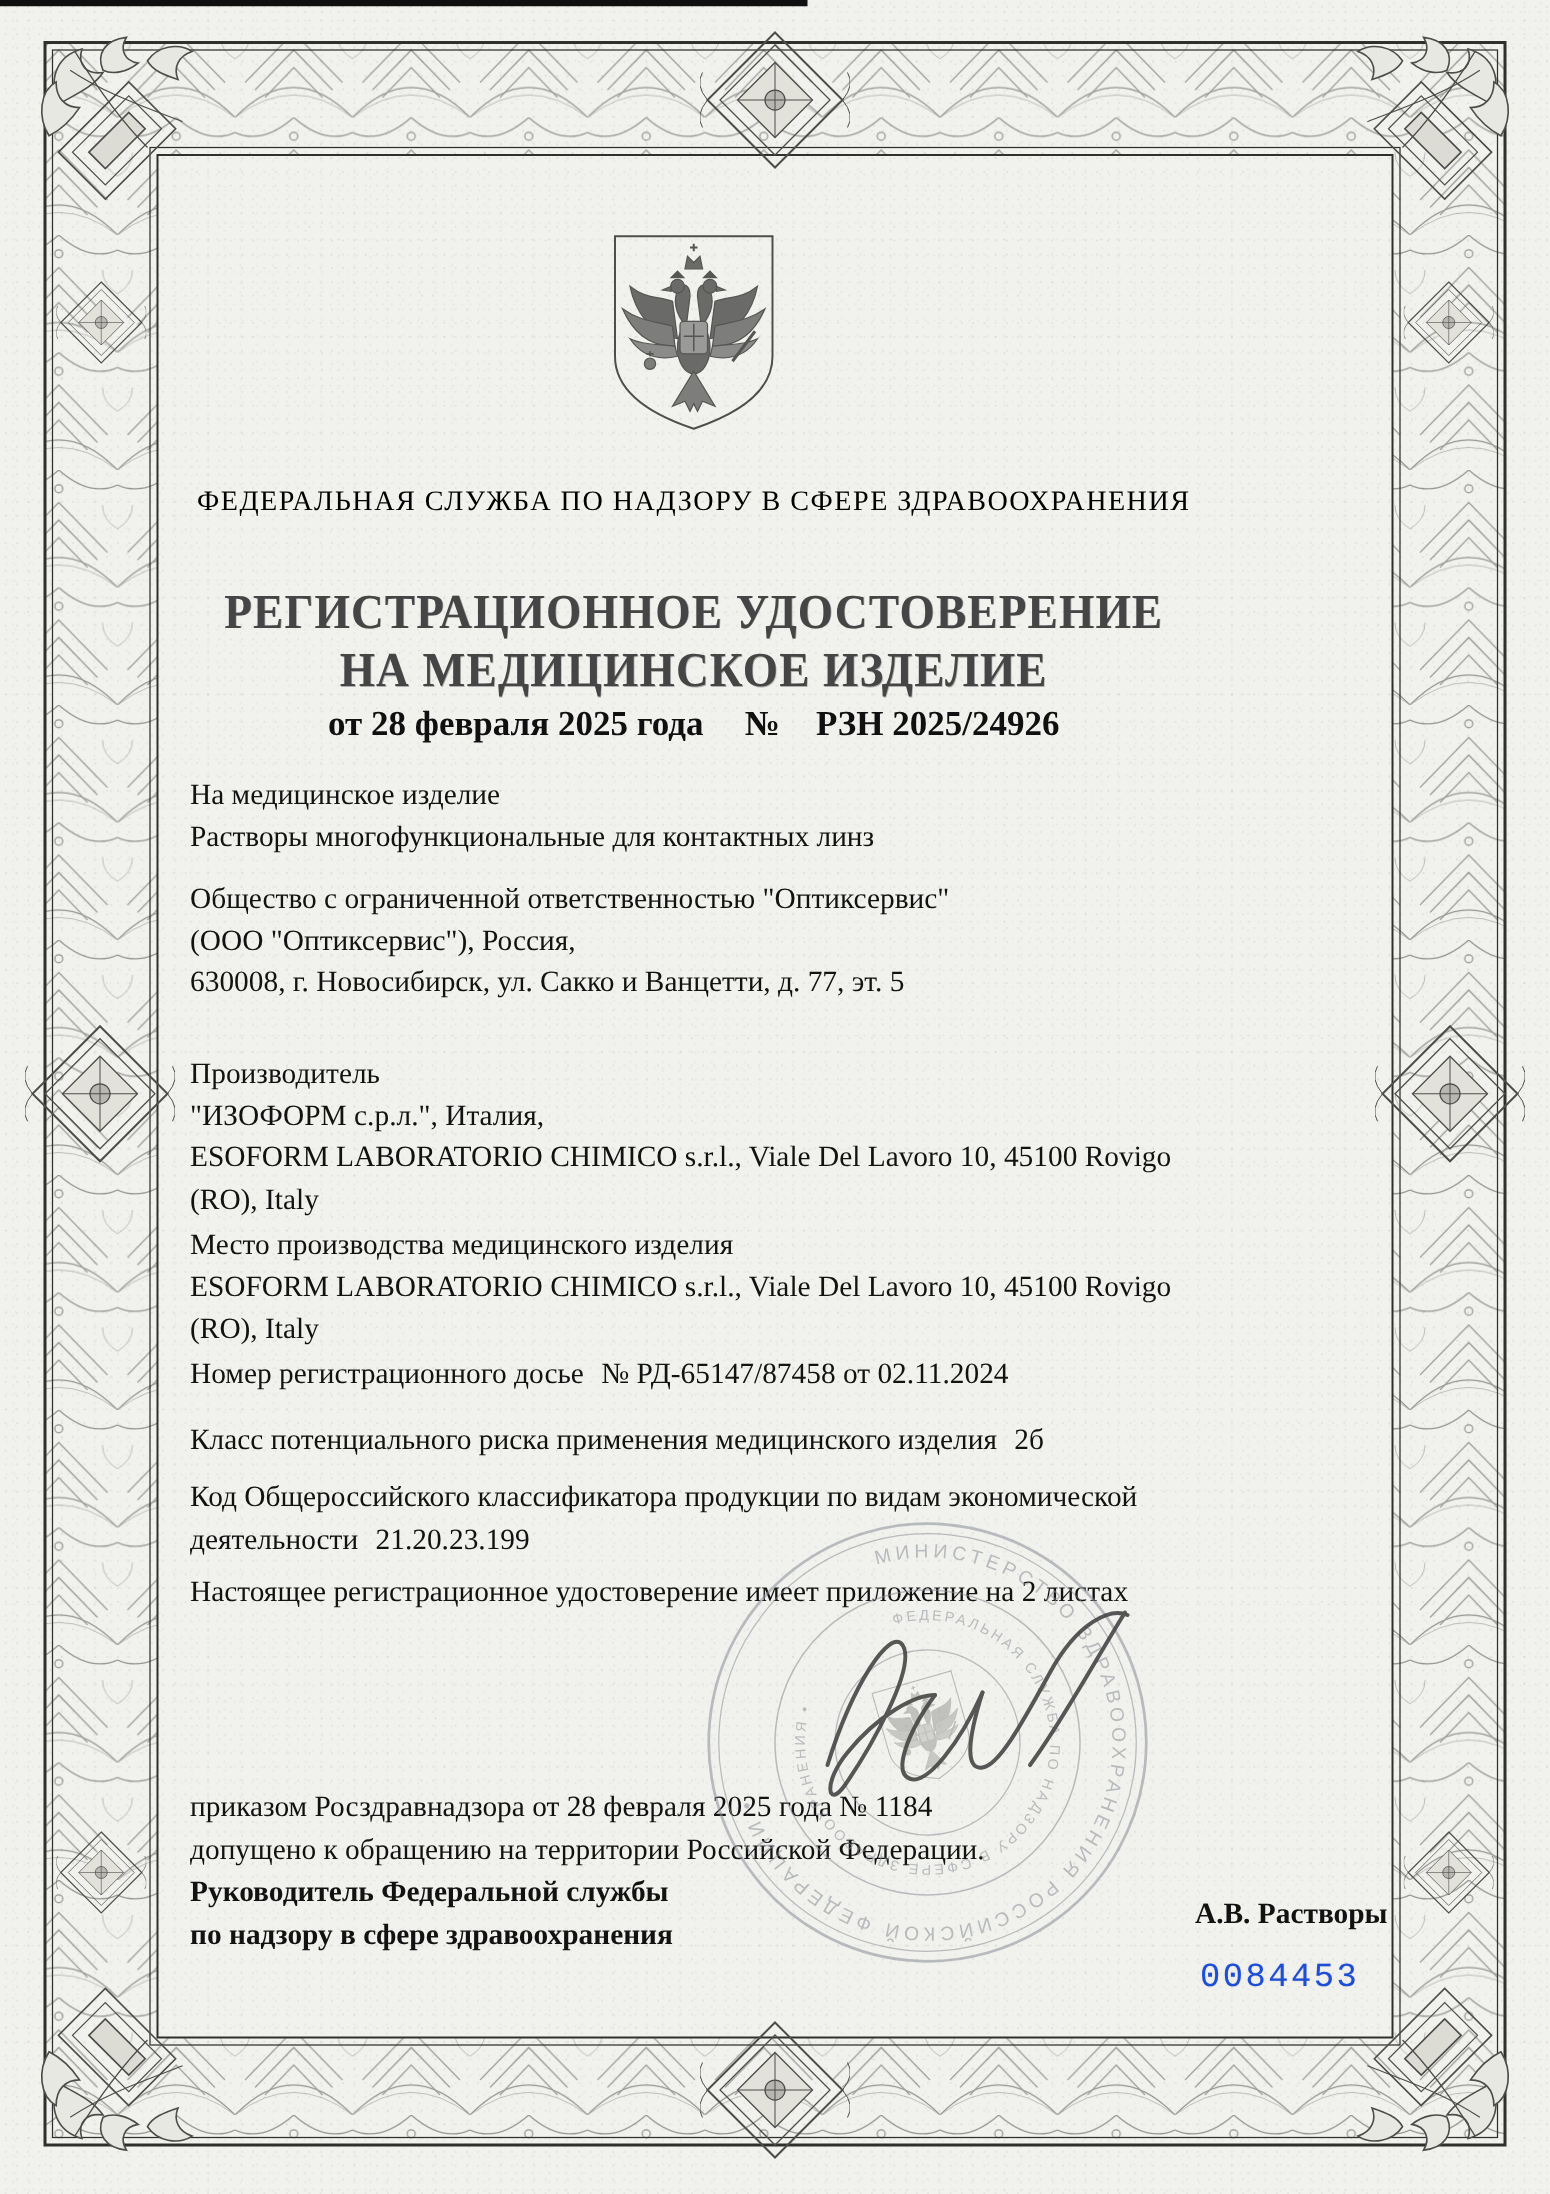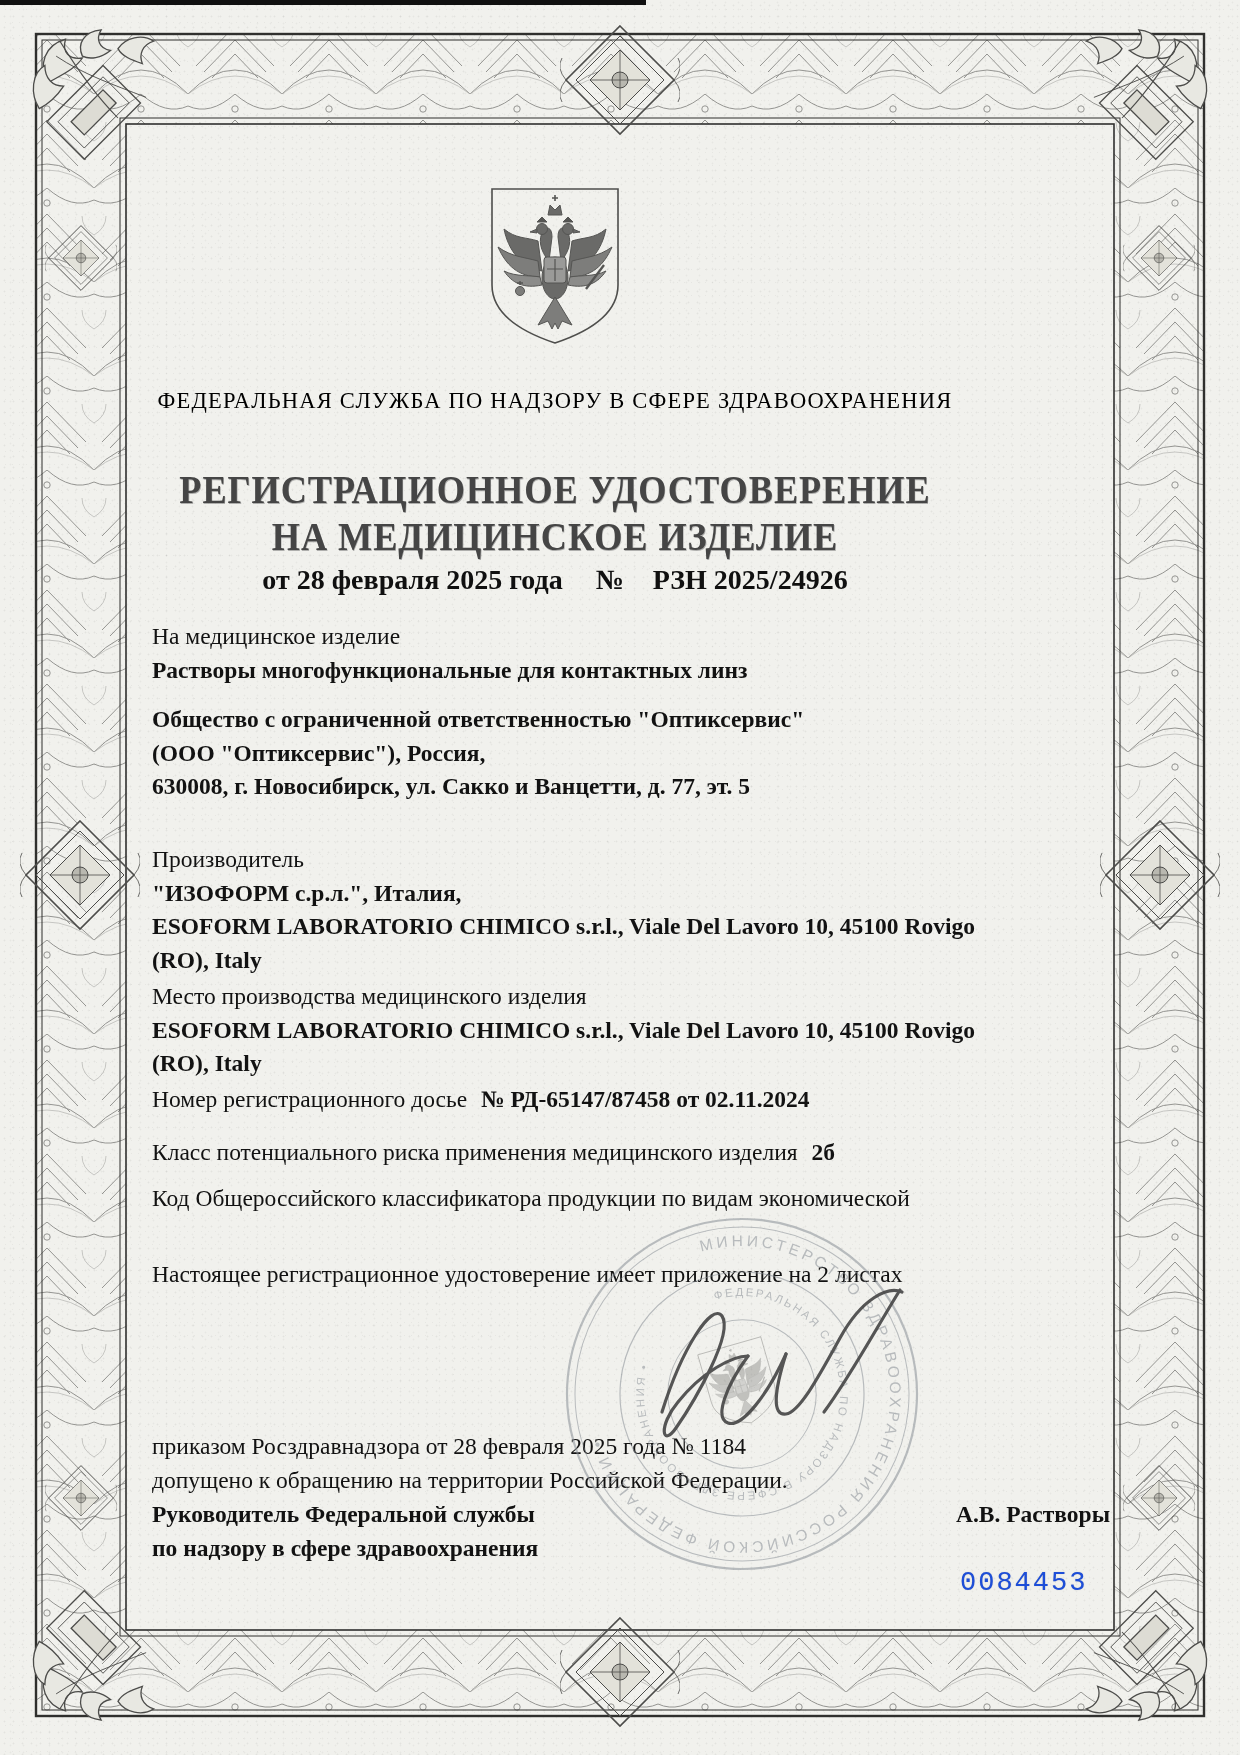--- a/index.html
+++ b/index.html
@@ -20,24 +20,24 @@
   .border-svg{left:0;top:0;}
   .center-wrap{left:40px;right:170px;text-align:center;}
   .org-lines{top:384px;font-size:22.5px;line-height:33px;letter-spacing:1.2px;color:#000000;}
   .cert-title{top:466px;font-weight:bold;font-size:39px;line-height:47px;letter-spacing:1px;
     color:#454545;transform:scaleX(.93);transform-origin:50% 0;
     text-shadow:.6px .6px 0 rgba(120,120,120,.55);}
   .date-line{top:564px;font-weight:bold;font-size:28px;color:#101010;}
   .date-line .sp1{margin-left:26px;}
   .date-line .sp2{margin-left:22px;}
   .sec{left:152px;width:958px;font-size:23.5px;line-height:33.5px;color:#121212;}
-  .b{font-weight:bold;}
+  .b{font-weight:normal;}
   .gap-b{margin-left:8px;}
   .footer-order{top:1430px;}
-  .sign-row{top:1498px;display:flex;justify-content:space-between;align-items:flex-start;}
+  .sign-row{top:1498px;display:flex;justify-content:space-between;align-items:center;}
   .sign-titles{font-weight:bold;}
   .sign-name{font-weight:bold;white-space:nowrap;padding-bottom:0px;}
   .serial{left:960px;top:1568px;font-family:Liberation Mono, monospace;
     font-size:27px;letter-spacing:2px;color:#1d4ed8;text-shadow:0 0 1px rgba(150,150,150,.5);}
   .emblem{left:480px;top:181px;}
   .stamp{left:552px;top:1204px;opacity:.55;}
   .signature{left:600px;top:1240px;}
 </style>
 </head>
 <body>
@@ -187,20 +187,24 @@
   <span class="b gap-b">№ РД-65147/87458 от 02.11.2024</span>
 </div>
 
 <div class="abs sec" style="top:1136px">
   <span>Класс потенциального риска применения медицинского изделия</span>
   <span class="b gap-b">2б</span>
 </div>
 
 <div class="abs sec" style="top:1182px">
   <div>Код Общероссийского классификатора продукции по видам экономической</div>
+  <div>
+    <span>деятельности</span>
+    <span class="b gap-b">21.20.23.199</span>
+  </div>
 </div>
 
 <div class="abs sec" style="top:1258px">Настоящее регистрационное удостоверение имеет приложение на 2 листах</div>
 
 <div class="abs sec footer-order">
   <div>приказом Росздравнадзора от 28 февраля 2025 года № 1184</div>
   <div>допущено к обращению на территории Российской Федерации.</div>
 </div>
 
 <div class="abs sec sign-row">

